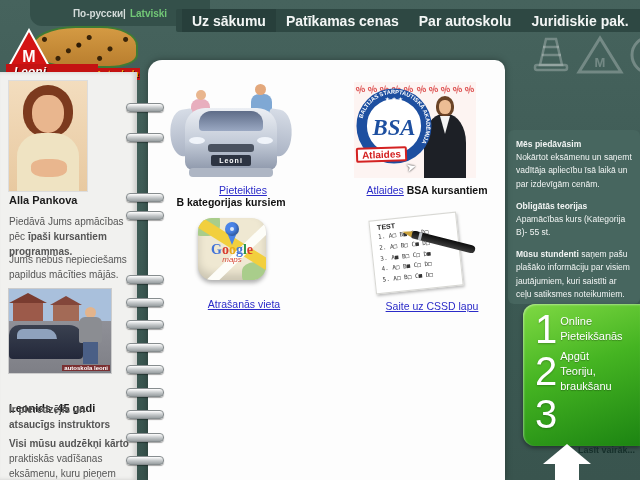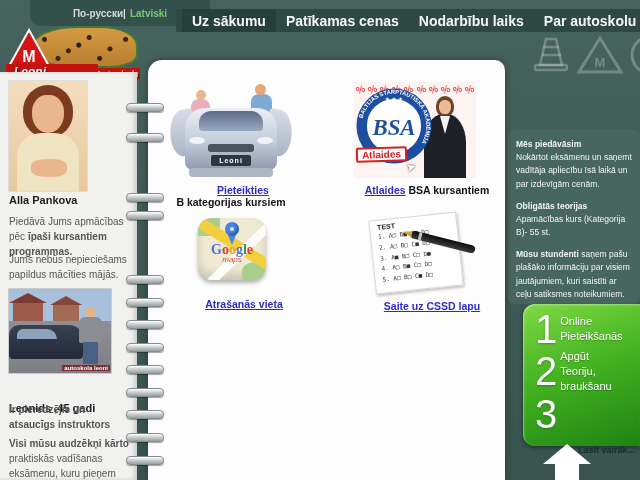--- a/index.html
+++ b/index.html
@@ -90,21 +90,21 @@
   .par4{top:364px;}
 
   
   .ring{position:absolute;left:126px;width:36px;height:7px;border-radius:4px;
     background:linear-gradient(#ffffff,#c2c6c8 55%,#9aa0a2);border:1px solid #878d8f;
     box-shadow:0 1px 1px rgba(0,0,0,.35);z-index:30;}
 
   
   .card{left:148px;top:60px;width:357px;height:420px;background:#fdfdfd;
     border-radius:14px 10px 0 0;box-shadow:0 0 7px rgba(0,0,0,.35);z-index:10;}
-  a.lnk{color:#2b2bc8;text-decoration:underline;font-weight:bold;cursor:pointer;margin-left:24px;}
+  a.lnk{color:#2b2bc8;text-decoration:underline;font-weight:normal;cursor:pointer;margin-left:24px;}
   .cap{position:absolute;text-align:center;font-size:10.5px;color:#111;}
   .cap .b{font-weight:bold;}
 
   
   .fig-car{position:absolute;left:24px;top:18px;width:118px;height:104px;cursor:pointer;}
   .pl-head{position:absolute;left:24px;top:12px;width:10px;height:10px;background:#e9b68e;border-radius:50%;}
   .pl-body{position:absolute;left:19px;top:21px;width:19px;height:30px;background:#e8aebe;border-radius:8px 8px 0 0;}
   .pr-head{position:absolute;right:24px;top:6px;width:11px;height:11px;background:#e3a87c;border-radius:50%;}
   .pr-body{position:absolute;right:18px;top:16px;width:21px;height:34px;background:#7fa8d4;border-radius:8px 8px 0 0;}
   .door-l{position:absolute;left:-2px;top:32px;width:26px;height:46px;background:linear-gradient(#d6dce6,#aab3c4);
@@ -212,21 +212,20 @@
 <div id="stage">
 
   <div class="abs lang-pill">
     <span class="lang-ru">По-русски|</span>
     <span class="lang-lv">Latviski</span>
   </div>
 
   <div class="abs nav">
     <span class="nav-item first">Uz sākumu</span>
     <span class="nav-item">Patīkamas cenas</span>
-    <span class="nav-item">Nodarbību laiks</span>
     <span class="nav-item">Par autoskolu</span>
     <span class="nav-item">Juridiskie pak.</span>
   </div>
 
   <div class="abs logo">
     <div class="leopard"></div>
     <svg class="logo-tri" viewBox="0 0 46 42">
       <polygon points="23,2 44,40 2,40" fill="#d41414" stroke="#fff" stroke-width="2"></polygon>
       <text x="23" y="34" text-anchor="middle" font-size="16" font-weight="bold" fill="#fff">M</text>
     </svg>

